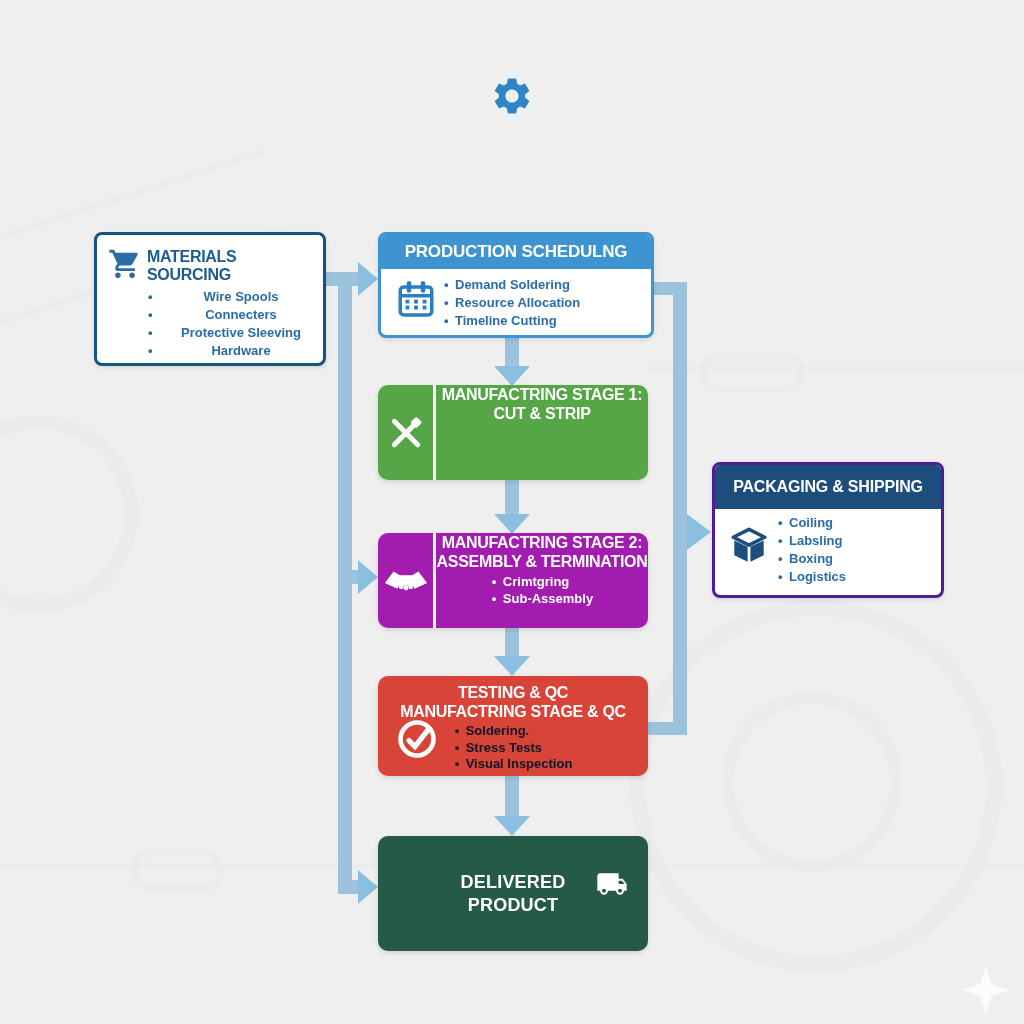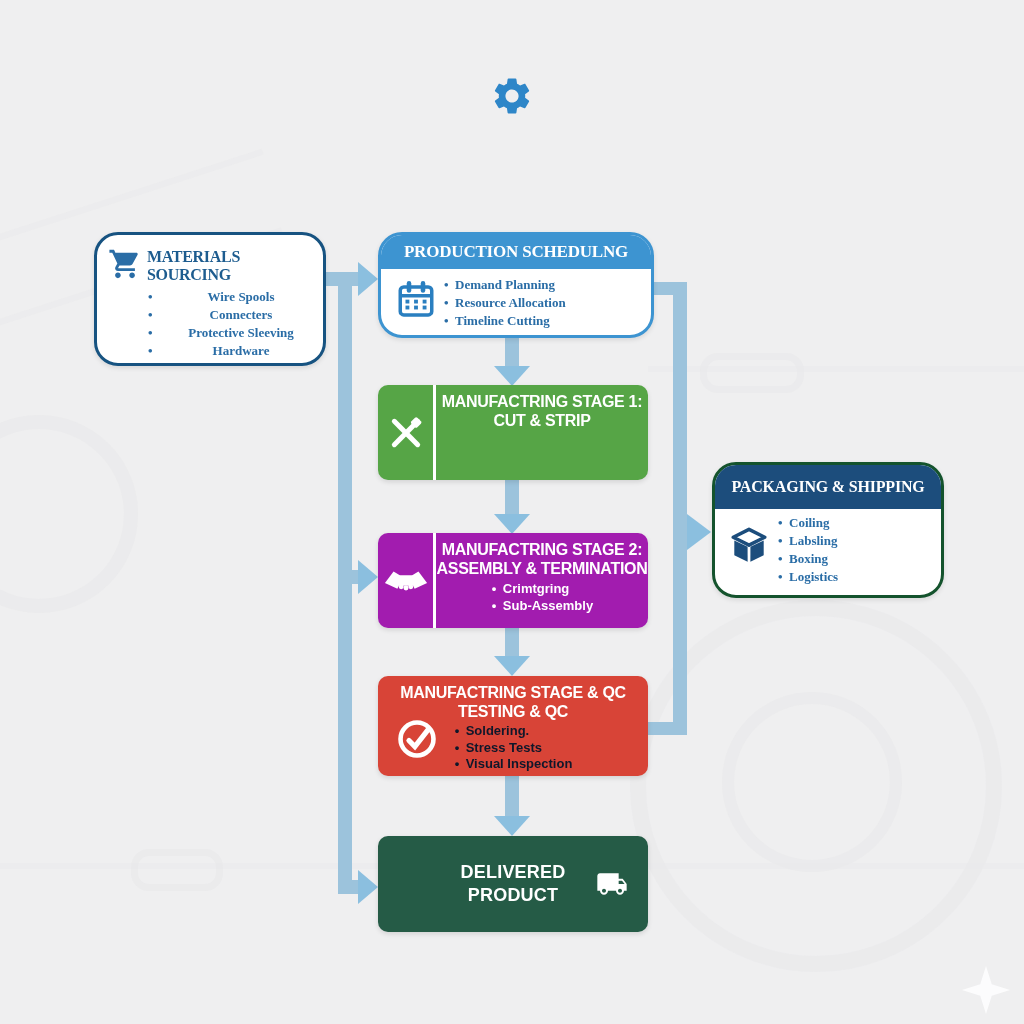--- a/index.html
+++ b/index.html
@@ -15,50 +15,50 @@
   .diag{background:#e9e9eb;height:6px;transform:rotate(-18deg);}
   .sparkle{background:#fcfcfd;clip-path:polygon(50% 0,62% 38%,100% 50%,62% 62%,50% 100%,38% 62%,0 50%,38% 38%);}
   
   .title-row{position:absolute;left:0;top:74;width:1024px;top:74px;display:flex;align-items:center;justify-content:center;gap:14px;}
   .title-text{font-size:42px;font-weight:700;color:#29659d;letter-spacing:-1px;white-space:nowrap;}
   
   .shaft{position:absolute;background:#9cc3dc;}
   .head-right{position:absolute;width:0;height:0;border-top:17px solid transparent;border-bottom:17px solid transparent;border-left:20px solid #8bbfdf;}
   .head-down{position:absolute;width:0;height:0;border-left:18px solid transparent;border-right:18px solid transparent;border-top:20px solid #8bbfdf;}
   
-  .white-box{position:absolute;background:#ffffff;border-radius:24px;overflow:hidden;box-shadow:0 2px 5px rgba(0,0,0,.10);font-family:Liberation Serif, serif;}
+  .white-box{position:absolute;background:#ffffff;border-radius:8px;overflow:hidden;box-shadow:0 2px 5px rgba(0,0,0,.10);}
   .materials{left:94px;top:232px;width:226px;height:128px;border:3px solid #175381;}
   .materials .bx-title{margin:13px 6px 4px 50px;font-size:16px;font-weight:700;color:#1d5c8f;letter-spacing:-0.3px;}
   .materials ul{margin:2px 0 12px 50px;text-align:center;}
   .scheduling{left:378px;top:232px;width:270px;height:100px;border:3px solid #3d94d1;}
   .hdr{display:flex;align-items:center;justify-content:center;color:#fff;font-weight:700;letter-spacing:-0.2px;text-align:center;}
   .scheduling .hdr{height:34px;background:#3d94d1;font-size:17px;}
   .scheduling ul{margin:7px 0 0 62px;}
-  .packaging{left:712px;top:462px;width:226px;height:130px;border:3px solid #14532d;}
+  .packaging{left:712px;top:462px;width:226px;height:130px;border:3px solid #4c1d95;}
   .packaging .hdr{height:44px;background:#1c4d7c;font-size:16px;}
   .packaging ul{margin:5px 0 16px 62px;}
   ul{list-style:none;padding:0;}
   li{position:relative;padding-left:12px;font-size:13px;font-weight:600;color:#2a6da6;line-height:18px;}
   li::before{content:"•";position:absolute;left:1px;}
   .icon-abs{position:absolute;}
   
   .stage{position:absolute;left:378px;width:270px;border-radius:10px;display:flex;color:#fff;box-shadow:0 2px 5px rgba(0,0,0,.12);}
   .stage .icon-cell{width:55px;flex:0 0 55px;display:flex;align-items:center;justify-content:center;}
   .stage .divider{width:3px;flex:0 0 3px;background:#ffffff;margin:0;}
-  .stage .content{flex:1;padding-top:7px;}
+  .stage .content{flex:1;}
   .stage-title{font-size:16px;font-weight:700;text-align:center;line-height:19px;letter-spacing:-0.3px;}
   .stage ul{width:max-content;margin:2px auto 0;}
   .stage li{color:#fff;font-size:13px;line-height:17px;}
   .stage1{top:385px;height:95px;background:#56a546;}
   .stage2{top:533px;height:95px;background:#a21caf;}
   .testing{top:676px;height:100px;background:#d84437;display:block;position:absolute;}
   .testing .content{padding-top:7px;}
   .testing ul{width:max-content;margin:2px auto 0;}
   .testing li{color:#0f172a;font-size:13px;line-height:16.5px;}
-  .delivered{left:378px;top:836px;width:270px;height:96px;background:#255b46;position:absolute;border-radius:10px;display:flex;align-items:center;justify-content:center;box-shadow:0 2px 5px rgba(0,0,0,.12);}
+  .delivered{left:378px;top:836px;width:270px;height:115px;background:#255b46;position:absolute;border-radius:10px;display:flex;align-items:center;justify-content:center;box-shadow:0 2px 5px rgba(0,0,0,.12);}
   .delivered-title{color:#fff;font-size:18px;font-weight:700;text-align:center;line-height:23px;letter-spacing:0.2px;}
 </style>
 </head>
 <body>
 
 <div id="canvas">
 
   <div class="deco ring" style="left:630px;top:600px;width:340px;height:340px;border-width:16px;opacity:.55;"></div>
   <div class="deco ring" style="left:722px;top:692px;width:156px;height:156px;border-width:12px;opacity:.5;"></div>
   <div class="deco ring" style="left:-60px;top:415px;width:170px;height:170px;border-width:14px;opacity:.5;"></div>
@@ -128,21 +128,21 @@
           <rect x="6" y="11.8" width="2.2" height="2.2"></rect>
             <rect x="10.9" y="11.8" width="2.2" height="2.2"></rect>
             <rect x="15.8" y="11.8" width="2.2" height="2.2"></rect>
           <rect x="6" y="15.2" width="2.2" height="2.2"></rect>
             <rect x="10.9" y="15.2" width="2.2" height="2.2"></rect>
             <rect x="15.8" y="15.2" width="2.2" height="2.2"></rect>
         </g>
       </svg>
     </span>
     <ul>
-        <li>Demand Planning</li>
+        <li>Demand Soldering</li>
         <li>Resource Allocation</li>
         <li>Timeline Cutting</li>
       </ul>
   </div>
 
   <div class="stage stage1">
     <div class="icon-cell">
       <svg width="40" height="40" viewBox="0 0 24 24" fill="none" stroke="#ffffff" stroke-width="3" stroke-linecap="round">
         <line x1="5" y1="19" x2="19" y2="5"></line>
         <line x1="5" y1="5" x2="19" y2="19"></line>
@@ -179,22 +179,22 @@
   </div>
 
   <div class="stage testing">
     <span class="icon-abs" style="left:16px;top:40px;">
       <svg width="46" height="46" viewBox="0 0 24 24" fill="none" stroke="#ffffff" stroke-width="2.4" stroke-linecap="round">
         <circle cx="12" cy="12" r="8.6"></circle>
         <path d="M7.8 12.8 l3.1 3.2 L17.6 7.4" stroke-width="2.7" fill="none"></path>
       </svg>
     </span>
     <div class="content">
+      <div class="stage-title">TESTING &amp; QC</div>
       <div class="stage-title">MANUFACTRING STAGE &amp; QC</div>
-      <div class="stage-title">TESTING &amp; QC</div>
       <ul>
           <li>Soldering.</li>
           <li>Stress Tests</li>
           <li>Visual Inspection</li>
         </ul>
     </div>
   </div>
 
   <div class="white-box packaging">
     <div class="hdr">PACKAGING &amp; SHIPPING</div>

